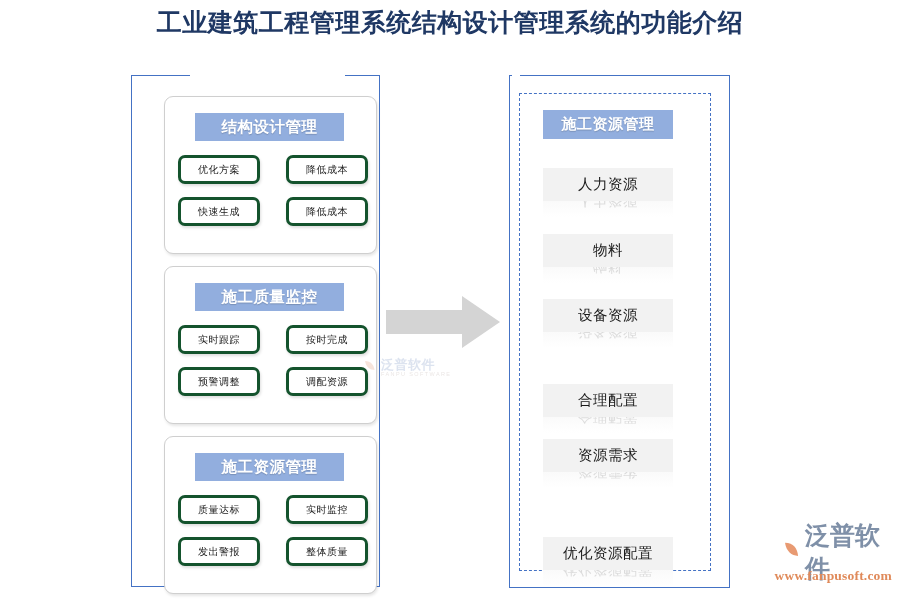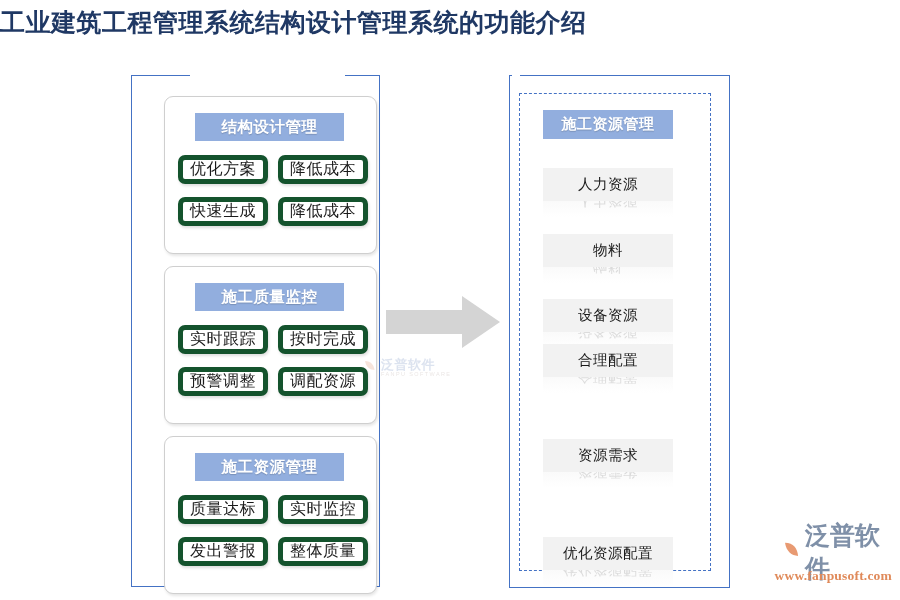--- a/index.html
+++ b/index.html
@@ -14,21 +14,21 @@
     overflow: hidden;
     position: relative;
   }
 
   
   .page-title {
     position: absolute;
     top: 6px;
     left: 0;
     width: 900px;
-    text-align: left;
+    text-align: center;
     font-family: "Liberation Serif", "DejaVu Serif", serif;
     font-weight: bold;
     font-size: 25px;
     letter-spacing: 0.5px;
     color: #1f3864;
     white-space: nowrap;
   }
 
   
   .stage {
@@ -97,31 +97,31 @@
     position: absolute;
     left: 13px;
     width: 190px;
     display: flex;
     justify-content: space-between;
   }
   .pill-row-1 { top: 58px; }
   .pill-row-2 { top: 100px; }
 
   .pill {
-    width: 90px;
+    width: 82px;
     height: 29px;
     box-sizing: border-box;
     background: #ffffff;
-    border: 5px solid #14532d;
+    border: 3px solid #14532d;
     border-radius: 7px;
     box-shadow: 1px 2px 3px rgba(0,0,0,0.13);
     display: flex;
     align-items: center;
     justify-content: center;
-    font-size: 16px;
+    font-size: 10px;
     color: #1a1a1a;
     letter-spacing: 0.5px;
   }
 
   
   .arrow {
     position: absolute;
     left: 386px;
     top: 296px;
     width: 114px;
@@ -346,21 +346,21 @@
     </div>
   </div>
 
   <div class="res-item" style="top:299px">
     <div class="res-chip">设备资源</div>
     <div class="res-reflect">
       <span>设备资源</span>
     </div>
   </div>
 
-  <div class="res-item" style="top:344px">
+  <div class="res-item" style="top:384px">
     <div class="res-chip">合理配置</div>
     <div class="res-reflect">
       <span>合理配置</span>
     </div>
   </div>
 
   <div class="res-item" style="top:439px">
     <div class="res-chip">资源需求</div>
     <div class="res-reflect">
       <span>资源需求</span>

